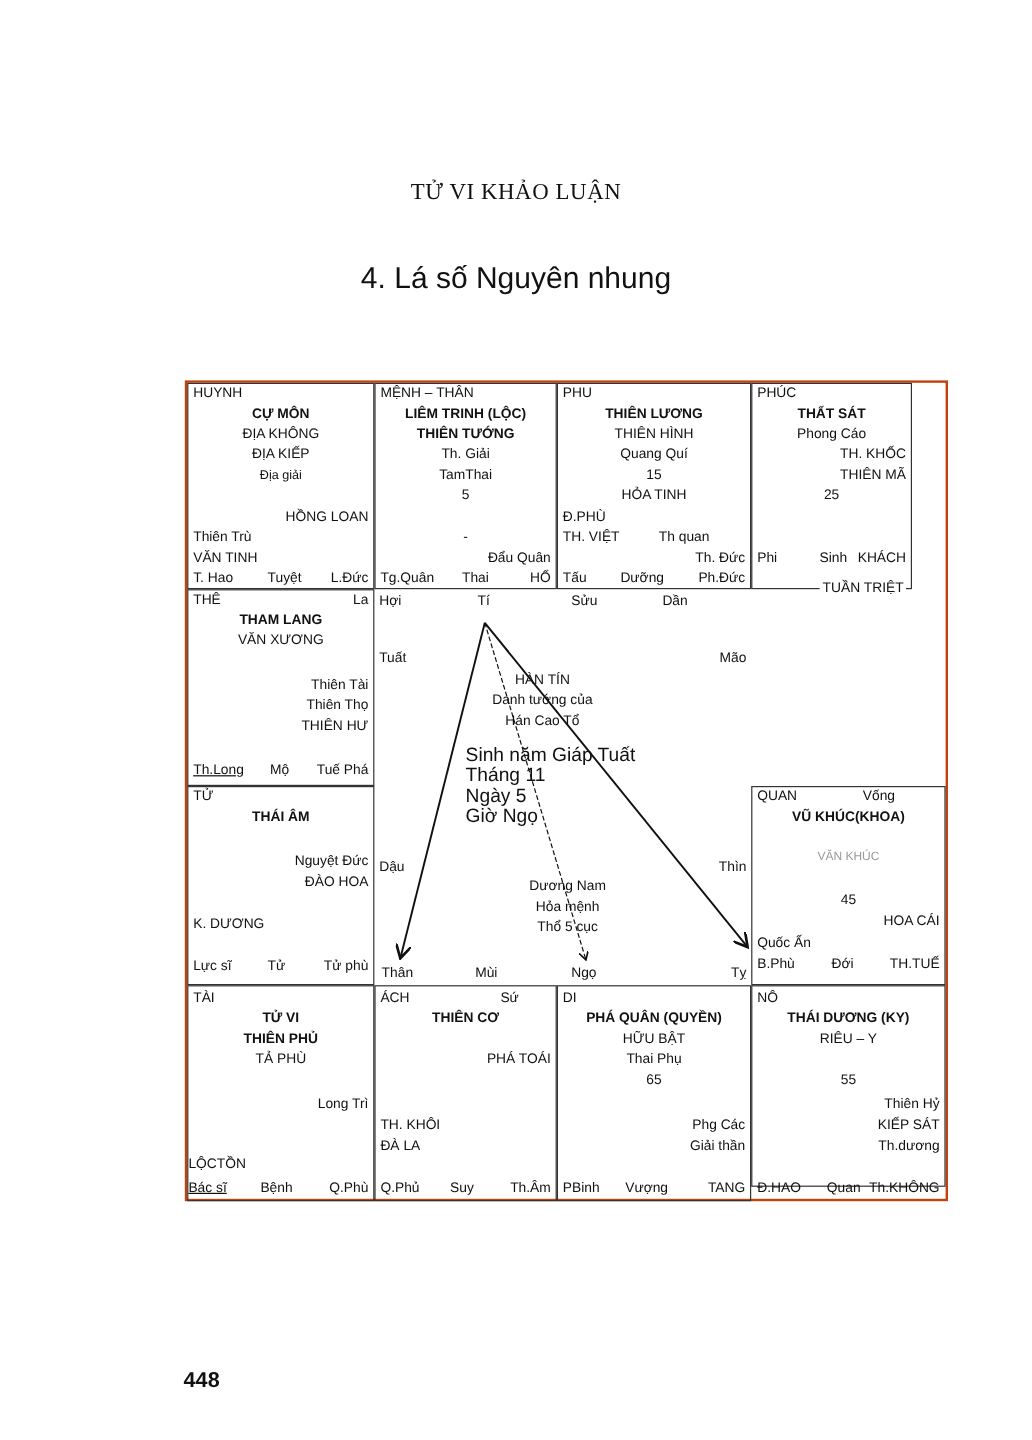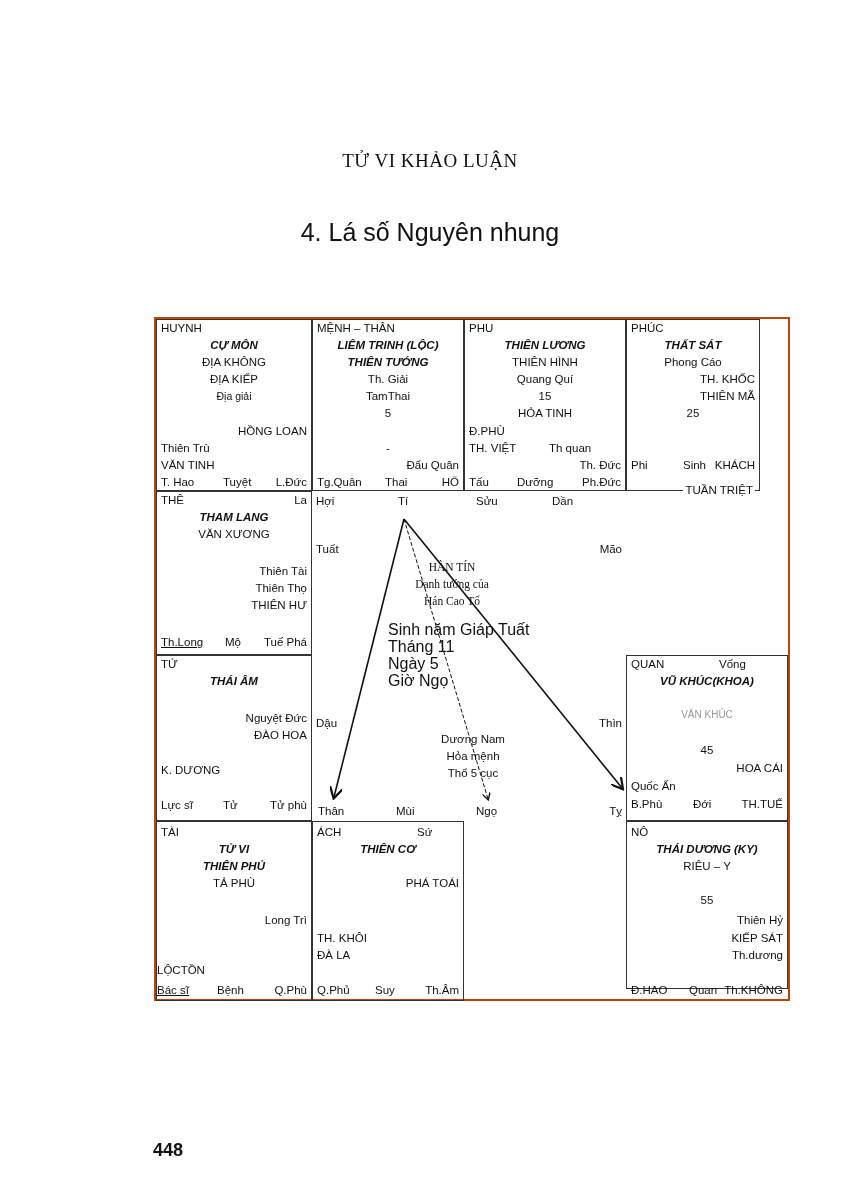--- a/index.html
+++ b/index.html
@@ -6,21 +6,21 @@
   body{width:860px;height:1200px;position:relative;overflow:hidden;font-family:"Liberation Sans",sans-serif;color:#111;}
   .header{position:absolute;left:0;width:860px;top:150px;text-align:center;font-family:"Liberation Serif",serif;font-size:19px;letter-spacing:0.5px;}
   .title{position:absolute;left:0;width:860px;top:218px;text-align:center;font-size:25px;}
   .pagenum{position:absolute;left:153px;top:1140px;font-size:18px;font-weight:bold;}
   .chart{position:absolute;left:154px;top:317px;width:636px;height:684px;border:2px solid #c2410c;box-sizing:border-box;}
   .cell{position:absolute;border:1px solid #333;box-sizing:border-box;font-size:11.5px;line-height:17.5px;}
   .line{position:absolute;white-space:nowrap;}
   .c{left:0;right:0;text-align:center;}
   .r{right:4px;text-align:right;}
   .l{left:4px;}
-  .b{font-weight:bold;font-style:italic;}
+  .b{font-weight:bold;}
   .center-label{position:absolute;font-size:11.5px;white-space:nowrap;}
   svg.arrows{position:absolute;left:0;top:0;}
 </style>
 </head>
 <body>
 
 <div class="header">TỬ VI KHẢO LUẬN</div>
 <div class="title">4. Lá số Nguyên nhung</div>
 
 <div class="chart">
@@ -137,20 +137,32 @@
     <div class="line" style="top:2px;left:104px">Sứ</div>
     <div class="line c b" style="top:19px">THIÊN CƠ</div>
     <div class="line r" style="top:53px">PHÁ TOÁI</div>
     <div class="line l" style="top:108px">TH. KHÔI</div>
     <div class="line l" style="top:125px">ĐÀ LA</div>
     <div class="line l" style="top:160px">Q.Phủ</div>
     <div class="line" style="top:160px;left:62px">Suy</div>
     <div class="line r" style="top:160px">Th.Âm</div>
   </div>
 
+  <div class="cell" style="left:308px;top:502px;width:162px;height:180px;">
+    <div class="line l" style="top:2px">DI</div>
+    <div class="line c b" style="top:19px">PHÁ QUÂN (QUYỀN)</div>
+    <div class="line c" style="top:36px">HỮU BẬT</div>
+    <div class="line c" style="top:53px">Thai Phụ</div>
+    <div class="line c" style="top:70px">65</div>
+    <div class="line r" style="top:108px">Phg Các</div>
+    <div class="line r" style="top:125px">Giải thần</div>
+    <div class="line l" style="top:160px">PBinh</div>
+    <div class="line" style="top:160px;left:56px">Vượng</div>
+    <div class="line r" style="top:160px">TANG</div>
+  </div>
 
   <div class="cell" style="left:470px;top:502px;width:162px;height:168px;">
     <div class="line l" style="top:2px">NÔ</div>
     <div class="line c b" style="top:19px">THÁI DƯƠNG (KY)</div>
     <div class="line c" style="top:36px">RIÊU – Y</div>
     <div class="line c" style="top:70px">55</div>
     <div class="line r" style="top:90px">Thiên Hỷ</div>
     <div class="line r" style="top:108px">KIẾP SÁT</div>
     <div class="line r" style="top:125px">Th.dương</div>
     <div class="line l" style="top:160px">Đ.HAO</div>
@@ -175,21 +187,21 @@
     <div class="center-label" style="left:240px;top:4px">Dần</div>
     <div class="center-label" style="left:4px;top:52px">Tuất</div>
     <div class="center-label" style="right:4px;top:52px">Mão</div>
     <div class="center-label" style="left:4px;top:226px">Dậu</div>
     <div class="center-label" style="right:4px;top:226px">Thìn</div>
     <div class="center-label" style="left:6px;top:314px">Thân</div>
     <div class="center-label" style="left:84px;top:314px">Mùi</div>
     <div class="center-label" style="left:164px;top:314px">Ngọ</div>
     <div class="center-label" style="right:4px;top:314px">Tỵ</div>
 
-    <div style="position:absolute;left:80px;top:68px;width:120px;text-align:center;font-size:11.5px;line-height:17px;font-family:Liberation Serif, serif;">
+    <div style="position:absolute;left:80px;top:68px;width:120px;text-align:center;font-size:11.5px;line-height:17px;">
       <div>HÀN TÍN</div>
       <div>Danh tướng của</div>
       <div>Hán Cao Tổ</div>
     </div>
     <div style="position:absolute;left:76px;top:130px;font-size:16px;line-height:17px;">
       <div>Sinh năm Giáp Tuất</div>
       <div>Tháng 11</div>
       <div>Ngày 5</div>
       <div>Giờ Ngọ</div>
     </div>

